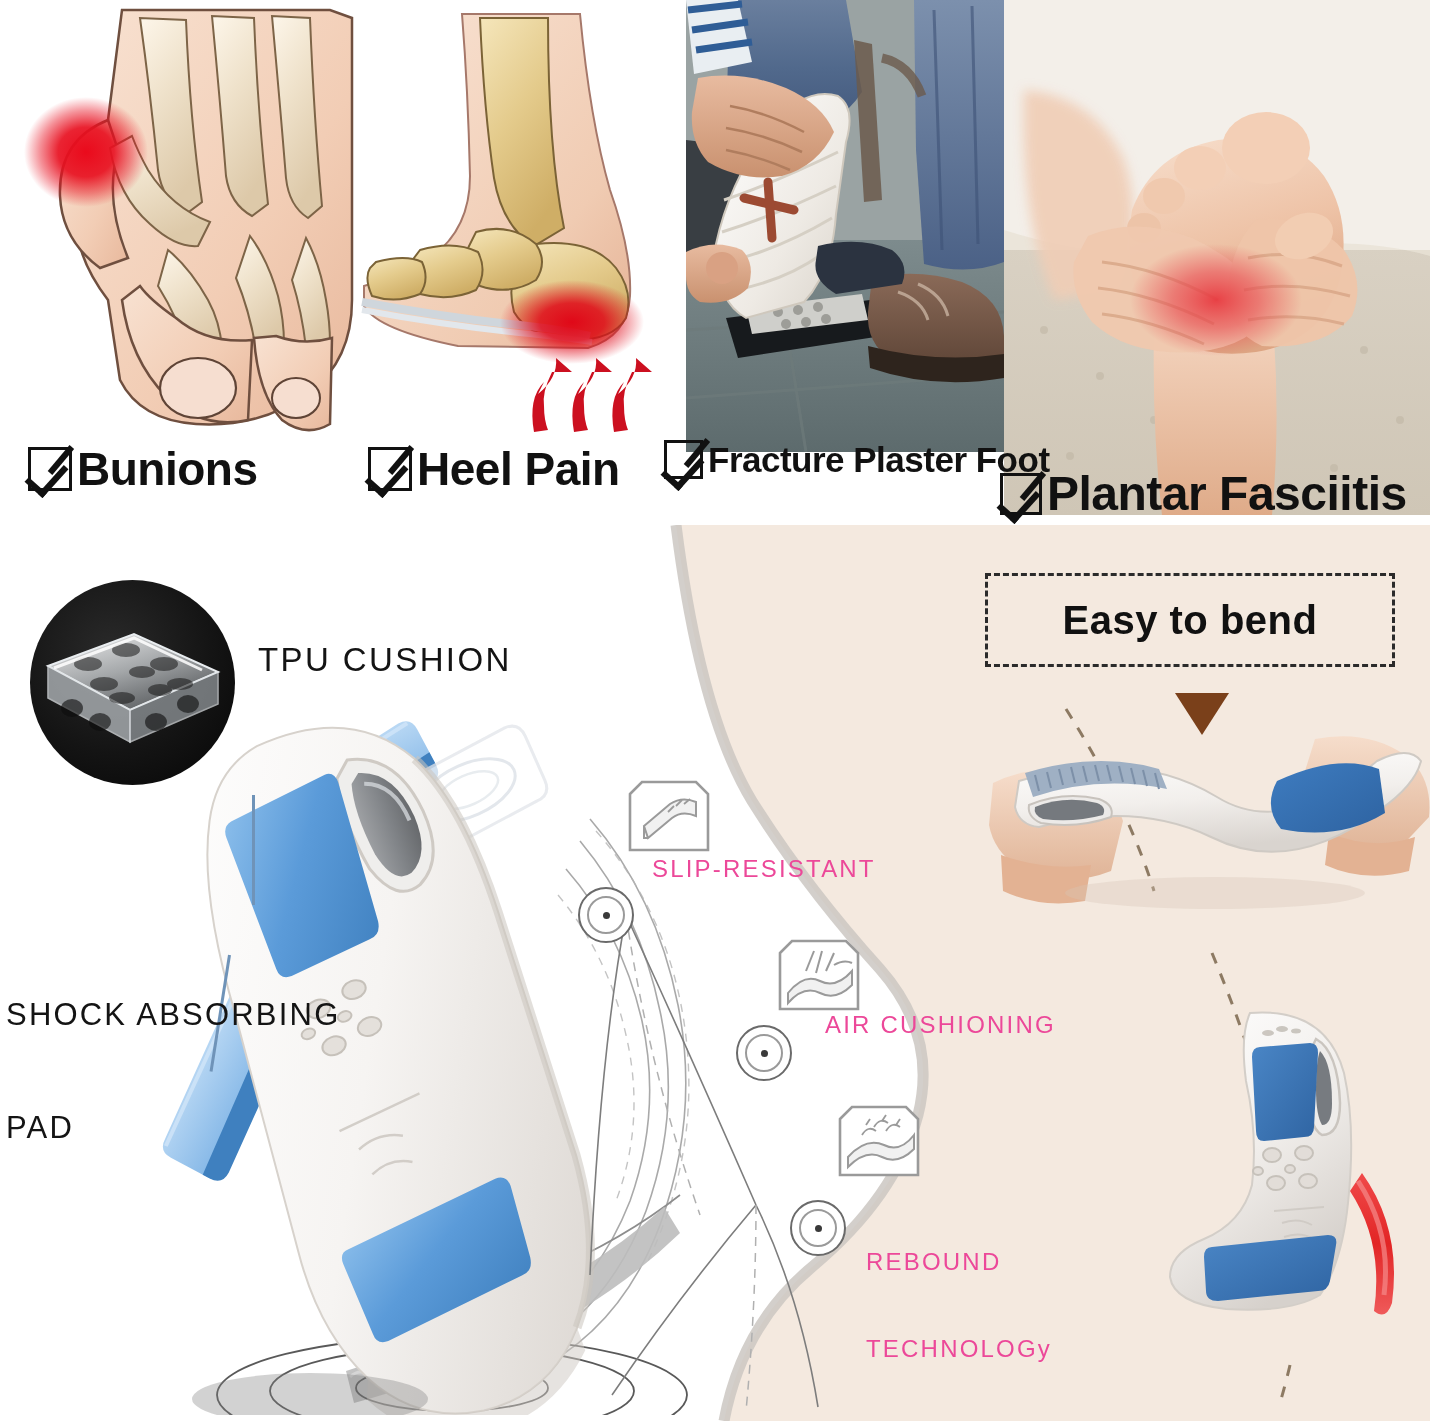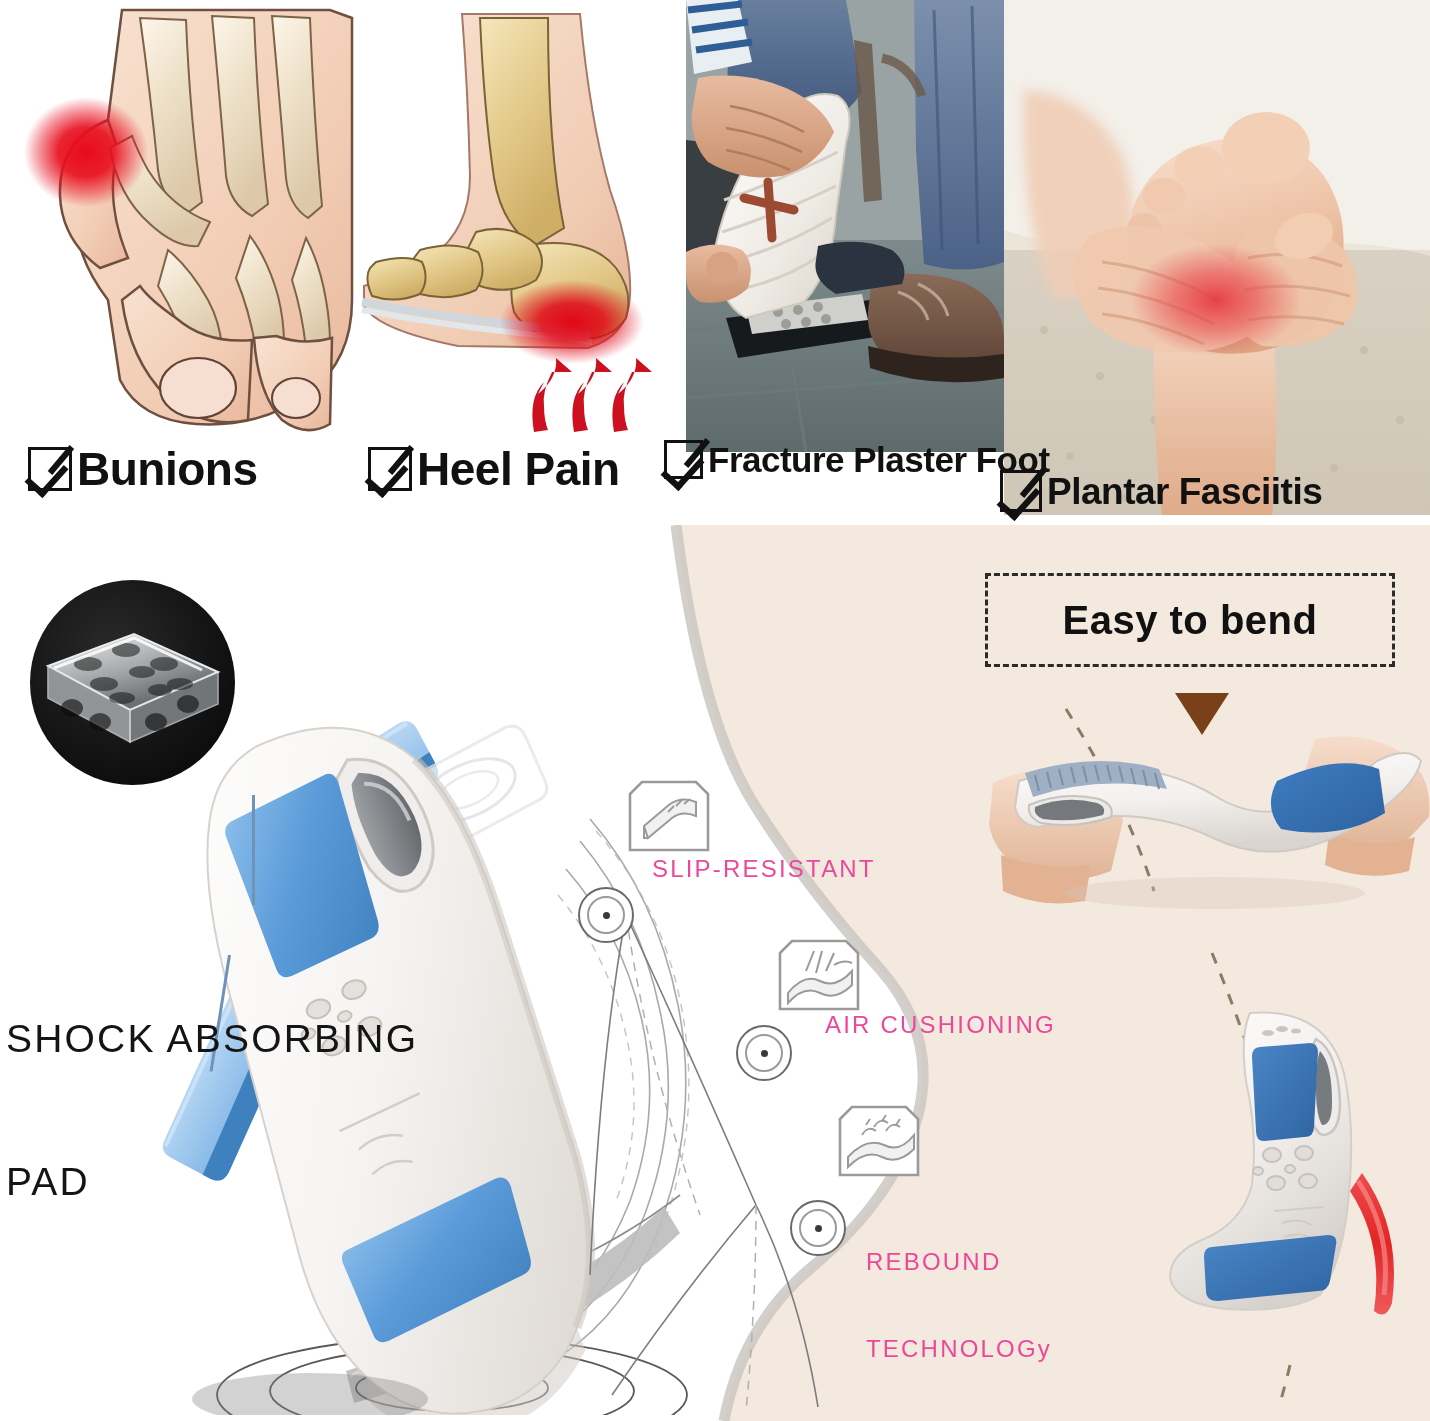--- a/index.html
+++ b/index.html
@@ -36,21 +36,21 @@
        font-family:"Liberation Sans","DejaVu Sans",sans-serif;}
 
   
   #bottom{position:absolute;left:0;top:525px;width:1430px;height:896px;background:#fff;overflow:hidden;}
 
   #beige-wave{position:absolute;left:0;top:0;width:1430px;height:896px;}
 
   
   .feat{position:absolute;font-size:24px;font-weight:400;color:#ec4899;letter-spacing:2.2px;
         line-height:1.22;white-space:pre;z-index:30;}
-  .feat-left{position:absolute;font-size:39px;font-weight:400;color:#141414;letter-spacing:2.2px;
+  .feat-left{position:absolute;font-size:31px;font-weight:400;color:#141414;letter-spacing:2.2px;
         line-height:1.22;white-space:pre;z-index:30;}
 
   
   .target{position:absolute;width:52px;height:52px;border:2px solid #6a6a6a;border-radius:50%;
           background:#fff;z-index:25;}
   .target::after{content:"";position:absolute;left:50%;top:50%;width:7px;height:7px;margin:-3.5px 0 0 -3.5px;
           border-radius:50%;background:#3a3a3a;}
   .target .ring{position:absolute;left:7px;top:7px;right:7px;bottom:7px;border:2px solid #9a9a9a;border-radius:50%;}
 
   
@@ -356,21 +356,21 @@
     <span class="cond-text">Heel Pain</span>
   </div>
 
   <div class="cond-label" style="left:637px;top:440px;padding-left:27px;">
     <span class="chk" style="width:33px;height:33px;border-width:3px;"></span>
     <span class="cond-text" style="font-size:35px;">Fracture Plaster Foot</span>
   </div>
 
   <div class="cond-label" style="left:1000px;top:470px;">
     <span class="chk" style="width:36px;height:36px;"></span>
-    <span class="cond-text" style="font-size:37px;">Plantar Fasciitis</span>
+    <span class="cond-text" style="font-size:48px;">Plantar Fasciitis</span>
   </div>
 </div>
 
 <div id="bottom">
 
   <svg id="beige-wave" viewBox="0 0 1430 896" preserveAspectRatio="none">
     <path d="M676 0 L1430 0 L1430 896 L724 896
              Q742 800 812 742 Q896 672 918 590 Q938 510 880 444
              Q806 362 752 276 Q700 190 676 0 Z" fill="#F4E9DF"></path>
     <path d="M676 0 Q700 190 752 276 Q806 362 880 444 Q938 510 918 590
@@ -406,20 +406,21 @@
       <g fill="#0d0d0d" opacity=".6">
         <ellipse cx="42" cy="128" rx="11" ry="9"></ellipse>
           <ellipse cx="70" cy="142" rx="11" ry="9"></ellipse>
         <ellipse cx="126" cy="142" rx="11" ry="9"></ellipse>
           <ellipse cx="158" cy="124" rx="11" ry="9"></ellipse>
       </g>
 
       <path d="M24 88 L104 58 L172 90" fill="none" stroke="#ffffff" stroke-width="3" opacity=".85"></path>
     </svg>
   </div>
+  <div class="feat-left" style="left:258px;top:115px;font-size:33px;letter-spacing:2.4px;">TPU CUSHION</div>
 
   <svg style="position:absolute;left:60px;top:130px;width:700px;height:760px;z-index:15" viewBox="0 0 700 760">
     <defs>
       <linearGradient id="blueG" x1="0" y1="0" x2="1" y2="1">
         <stop offset="0%" stop-color="#8ec0ec"></stop>
           <stop offset="45%" stop-color="#5b9bd9"></stop>
           <stop offset="100%" stop-color="#3f80bf"></stop>
       </linearGradient>
       <linearGradient id="blueTop" x1="0" y1="0" x2="0" y2="1">
         <stop offset="0%" stop-color="#b9d8f4"></stop>

